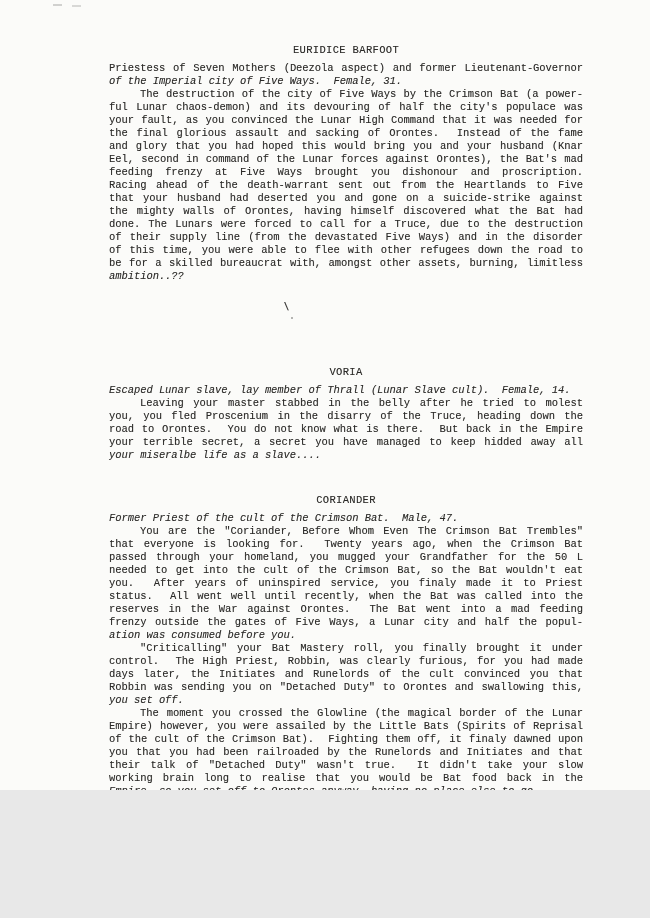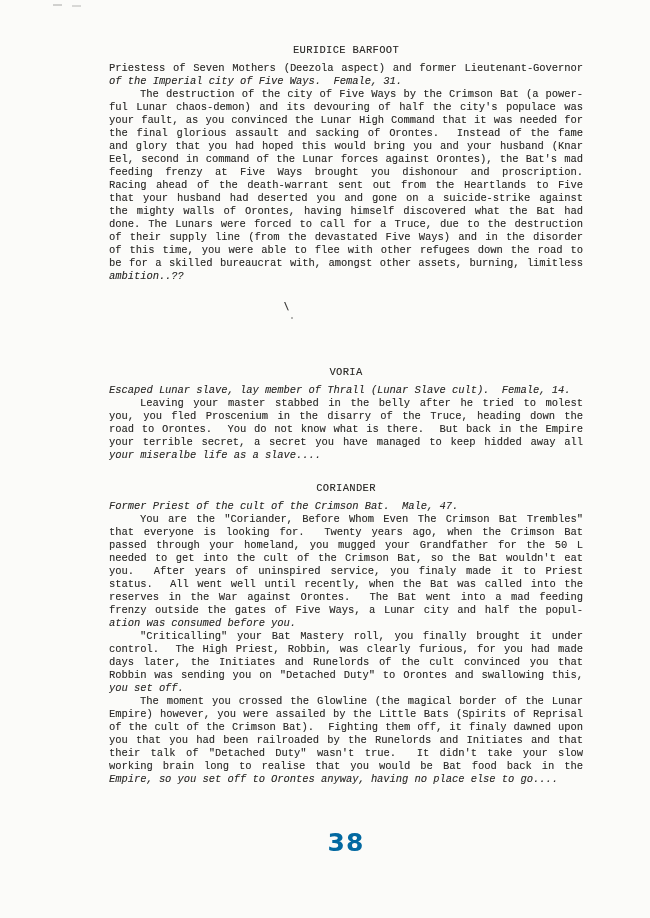--- a/index.html
+++ b/index.html
@@ -1,33 +1,33 @@
 <!DOCTYPE html>
 <html style="--ink: #2b2a28; --paper: #fbfbf9;"><head>
 <meta charset="utf-8">
 <style>
   html, body { margin: 0; padding: 0; background: #e8e8e8; }
   .page {
     position: relative;
     width: 650px;
-    height: 918px;
+    height: 790px;
     background: var(--paper, #fbfbf9);
     font-family: "Liberation Mono", "DejaVu Sans Mono", monospace;
     color: var(--ink, #2b2a28);
     overflow: hidden;
     text-shadow: 0.25px 0 0 rgba(43,42,40,0.35);
   }
   .charsec {
     position: absolute;
     left: 109px;
     width: 474px;
   }
   #sec-0 { top: 44px; }
   #sec-1 { top: 330px; margin-top: 36px; }
-  #sec-2 { top: 482px; }
+  #sec-2 { top: 494px; }
   .sec-title {
     margin: 0 0 5px 0;
     font-size: 10.4px;
     font-weight: normal;
     line-height: 13px;
     text-align: center;
     letter-spacing: 0.4px;
   }
   .sec-body { }
   .line {

